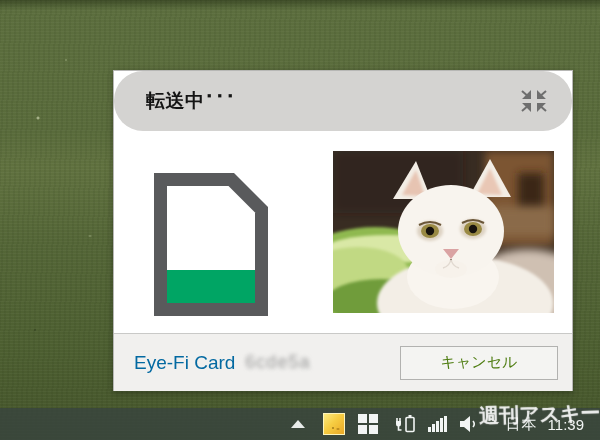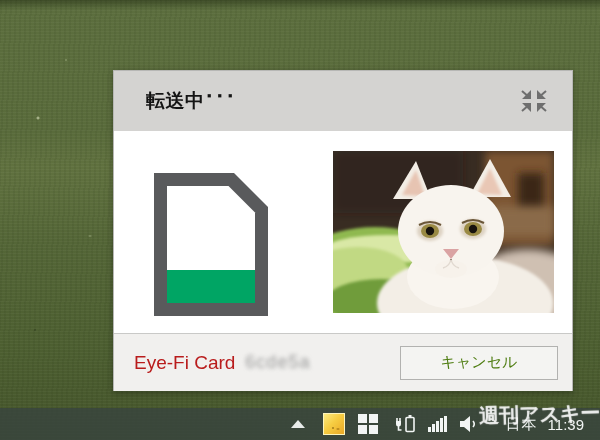--- a/index.html
+++ b/index.html
@@ -23,34 +23,35 @@
 
   
   .dialog {
     position:absolute; left:113px; top:70px; width:460px; height:321px;
     background:#ffffff; border:1px solid #b7b7b5;
     box-shadow:0 2px 7px rgba(0,0,0,.3);
   }
   .dialog-header {
     height:60px; background:#d4d3d1; display:flex; align-items:center;
     padding:0 24px 0 32px;
+    border-radius:29px;
   }
   .dialog-title { font-size:19px; font-weight:bold; color:#141414; letter-spacing:.5px; }
   .dialog-title .ell { display:inline-block; transform:translateY(-4px); letter-spacing:1px; }
   .collapse-btn { margin-left:auto; width:28px; height:24px; cursor:pointer; display:flex; align-items:center; justify-content:center; }
 
   .dialog-content { position:relative; height:202px; background:#ffffff; }
   .card-icon { position:absolute; left:40px; top:42px; width:114px; height:143px; }
   .photo { position:absolute; left:219px; top:20px; width:221px; height:162px; overflow:hidden; background:#372b22; }
 
   .dialog-footer {
     height:58px; background:#f1f0ee; border-top:1px solid #c9c9c7;
     display:flex; align-items:center; padding:0 14px 0 20px;
   }
-  .device-label { font-size:19px; color:#b91c1c; }
+  .device-label { font-size:19px; color:#0369a1; }
   .device-serial { font-size:18px; color:#9c9c9c; margin-left:10px; filter:blur(2.3px); letter-spacing:1px; }
   .cancel-btn {
     margin-left:auto; width:158px; height:34px;
     background:#f4f4f2; border:1px solid #b2b2b0; color:#4d7c0f;
     font-size:15px; font-family:inherit; cursor:pointer;
   }
 
   
   .taskbar {
     position:absolute; left:0; bottom:0; width:600px; height:32px;

